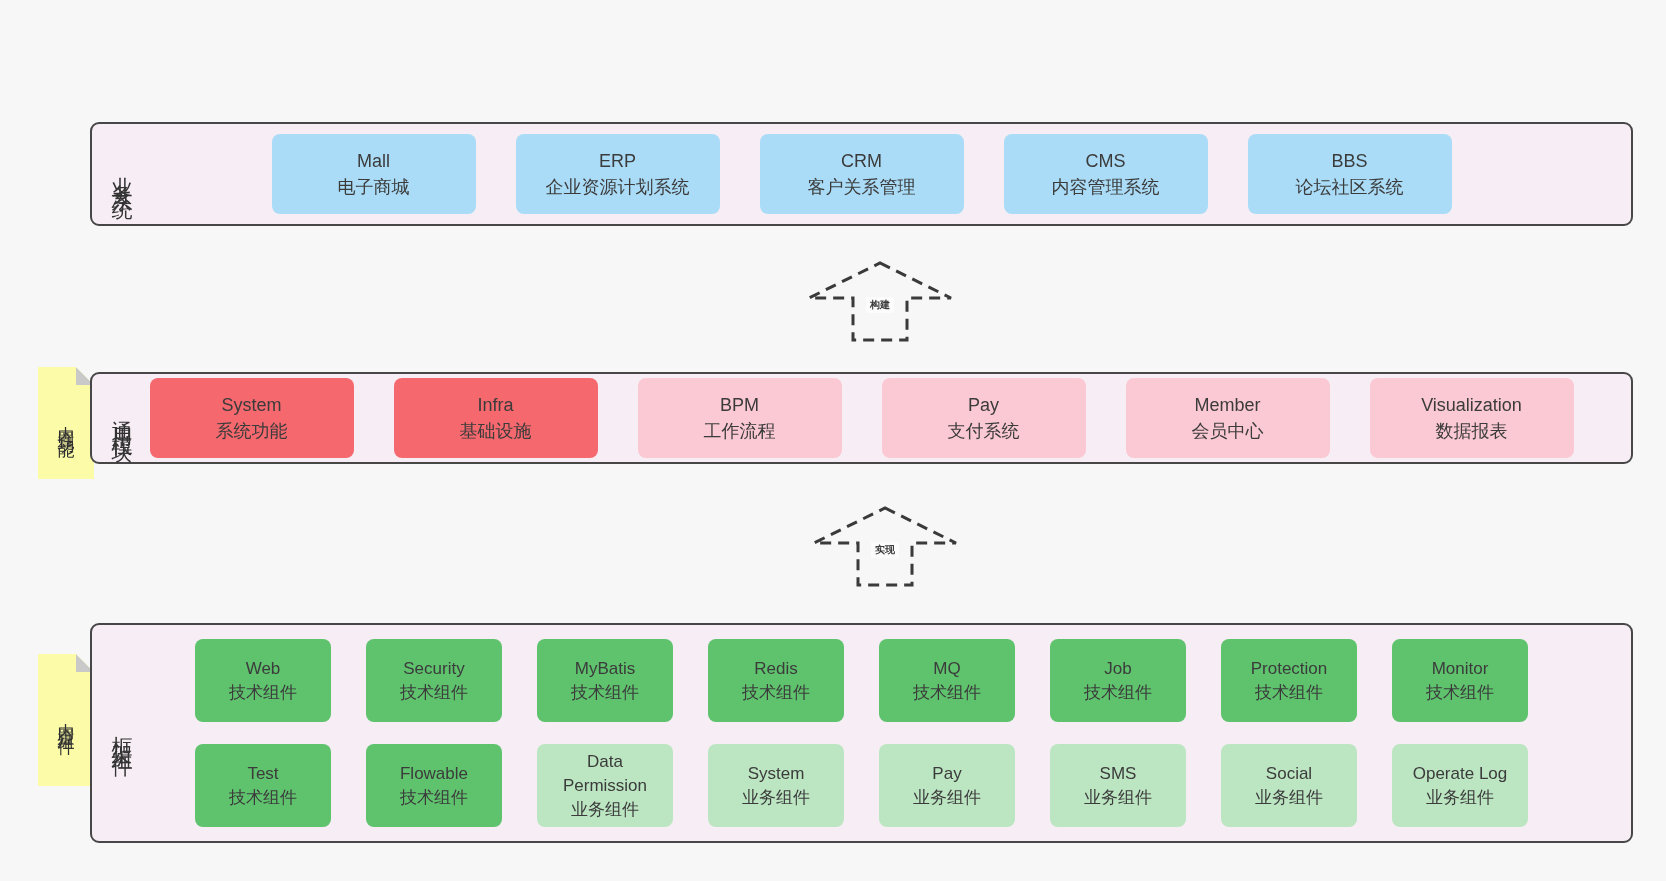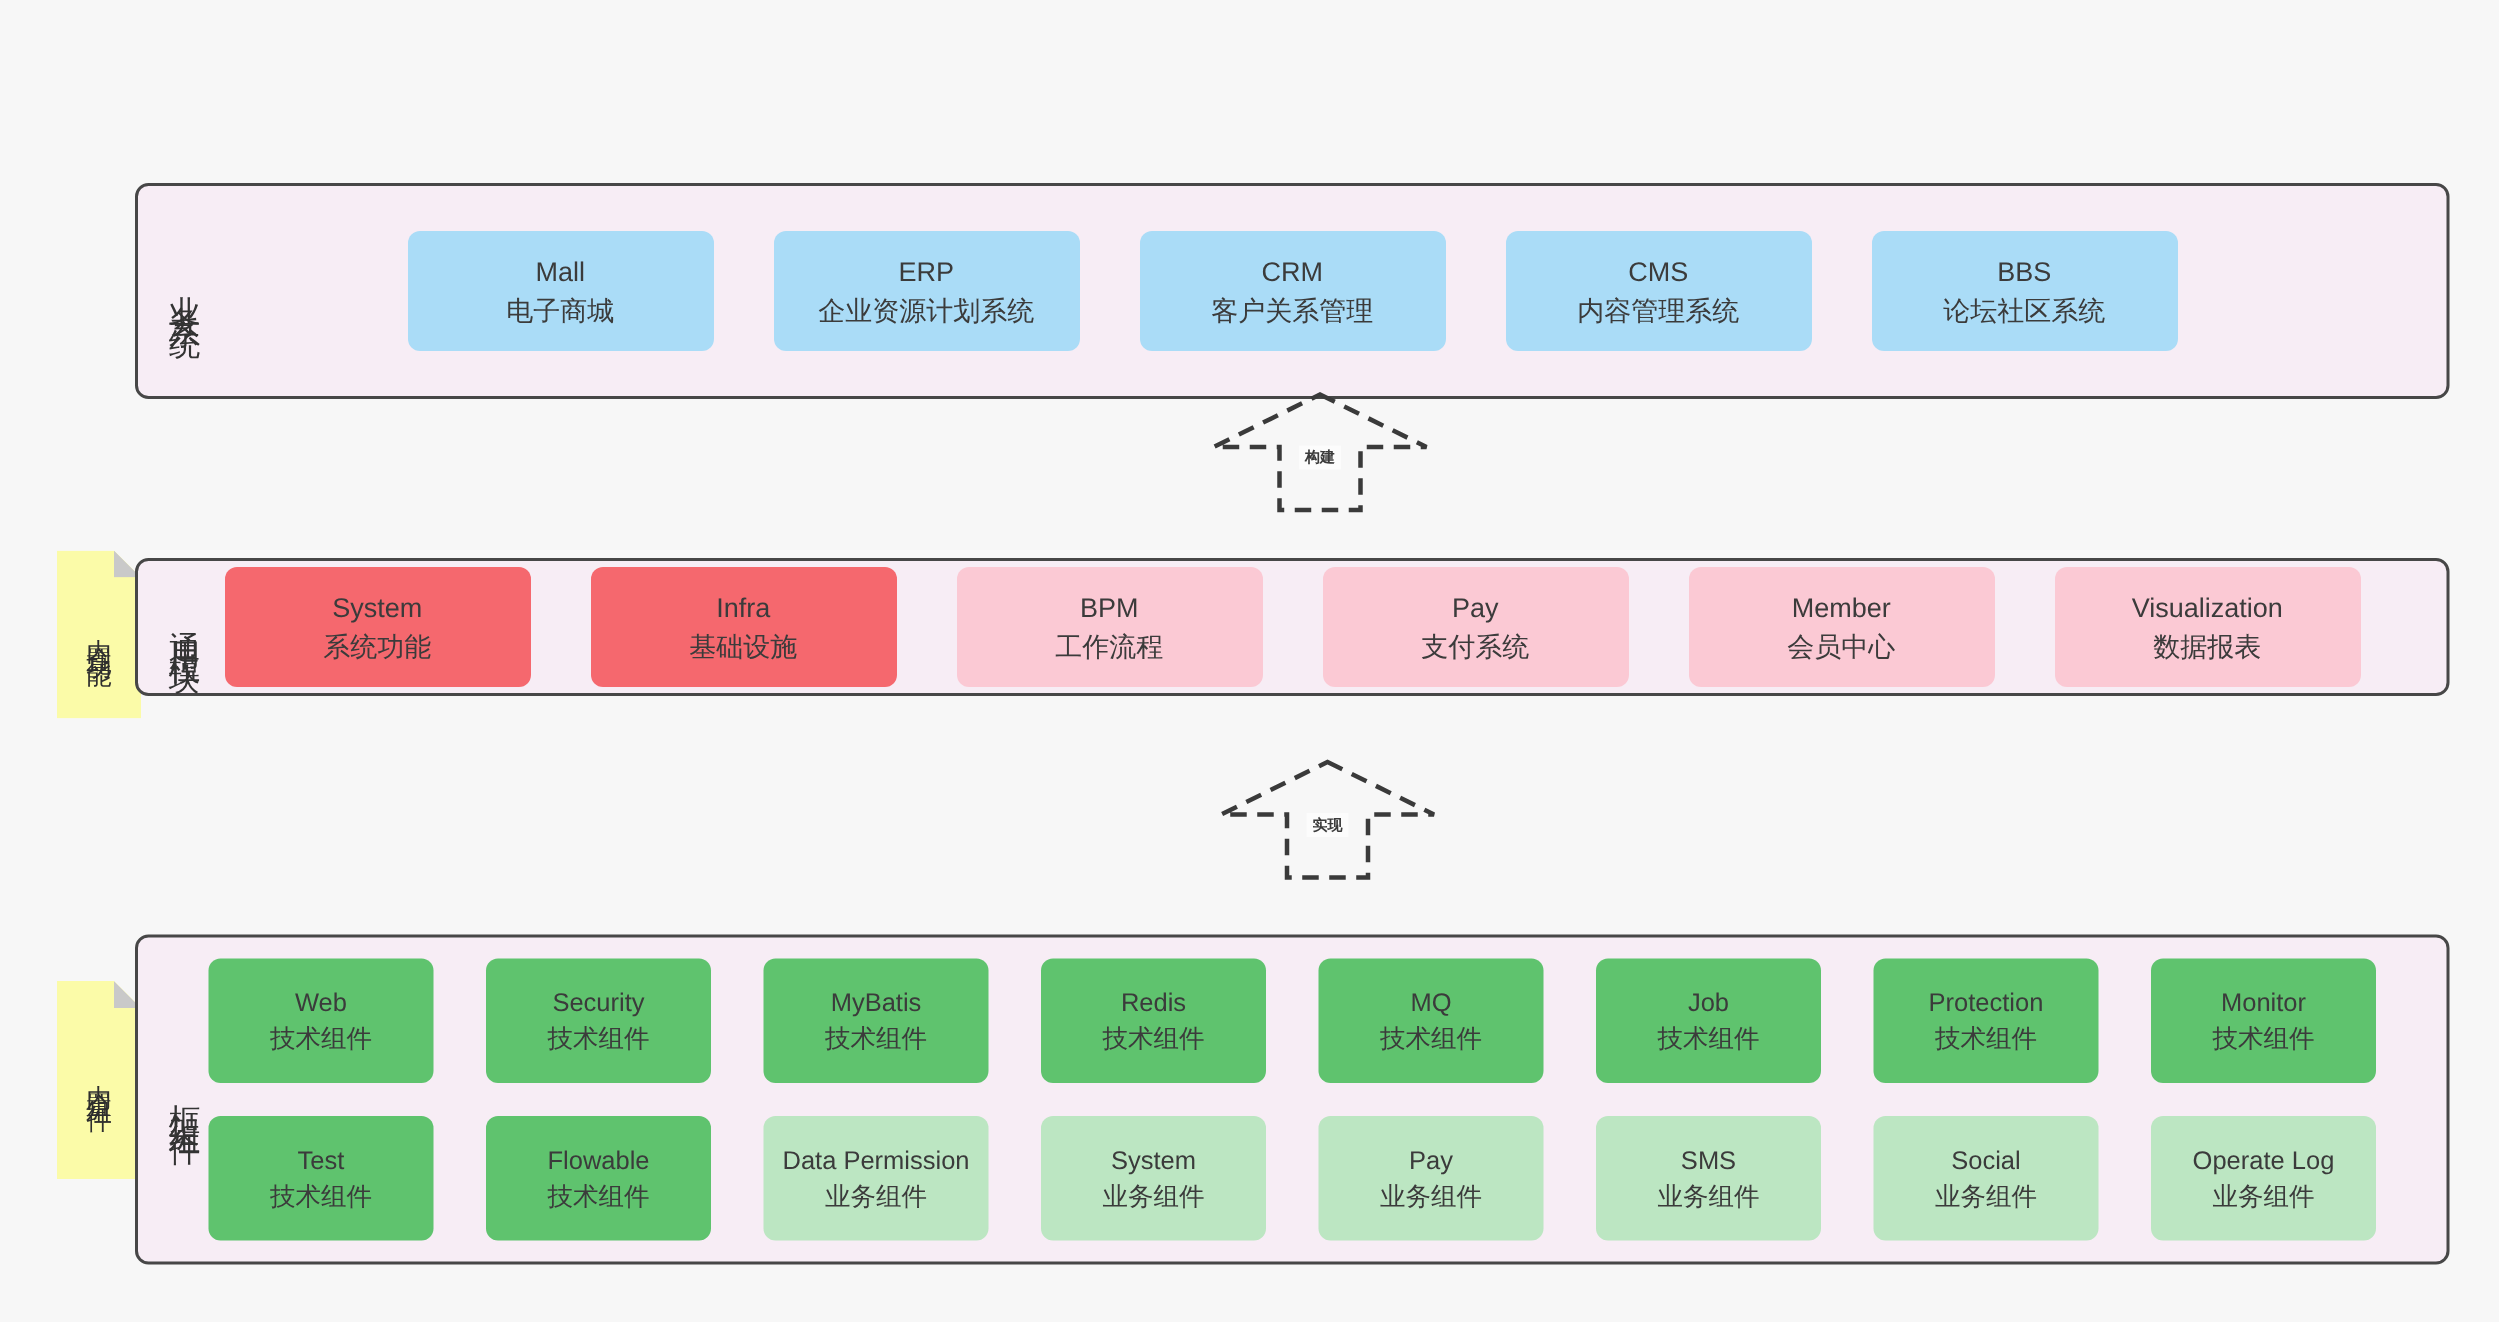--- a/index.html
+++ b/index.html
@@ -20,21 +20,21 @@
                writing-mode:vertical-rl;text-orientation:upright;
                font-size:21px;letter-spacing:7px;color:#333;white-space:nowrap;}
   .rows{position:absolute;inset:0;display:flex;flex-direction:column;justify-content:center;gap:22px;}
   .row{display:flex;justify-content:center;align-items:stretch;}
   .row.cols6{gap:40px;}
   .row.cols8{gap:35px;}
 
   .box{display:flex;flex-direction:column;justify-content:center;align-items:center;
        border-radius:8px;text-align:center;padding:4px 6px;}
   .cols6 .box{width:204px;height:80px;font-size:18px;line-height:26px;}
-  .cols8 .box{width:150px;height:83px;font-size:17px;line-height:24px;}
+  .cols8 .box{width:136px;height:83px;font-size:17px;line-height:24px;}
   .t-blue{background:var(--node-blue);}
   .t-red{background:var(--node-red);}
   .t-pink{background:var(--node-pink);}
   .t-green{background:var(--node-green);}
   .t-green-light{background:var(--node-green-light);}
 
   .sticky{position:absolute;width:56px;background:var(--sticky-bg);
           clip-path:polygon(0 0,calc(100% - 18px) 0,100% 18px,100% 100%,0 100%);
           display:flex;align-items:center;justify-content:center;}
   .sticky .fold{position:absolute;top:0;right:0;width:18px;height:18px;
@@ -55,21 +55,21 @@
   <div class="sticky" style="left:38px;top:367px;height:112px;">
     <span class="fold"></span>
     <span class="sticky-text">内置功能</span>
   </div>
 
   <div class="sticky" style="left:38px;top:654px;height:132px;">
     <span class="fold"></span>
     <span class="sticky-text">内置组件</span>
   </div>
 
-  <section class="layer" style="top:122px;height:144px;">
+  <section class="layer" style="top:122px;height:104px;">
     <div class="layer-label">业务系统</div>
     <div class="rows">
       <div class="row cols6">
         <div class="box t-blue">
           <div>Mall</div>
           <div>电子商城</div>
         </div>
         <div class="box t-blue">
           <div>ERP</div>
           <div>企业资源计划系统</div>

